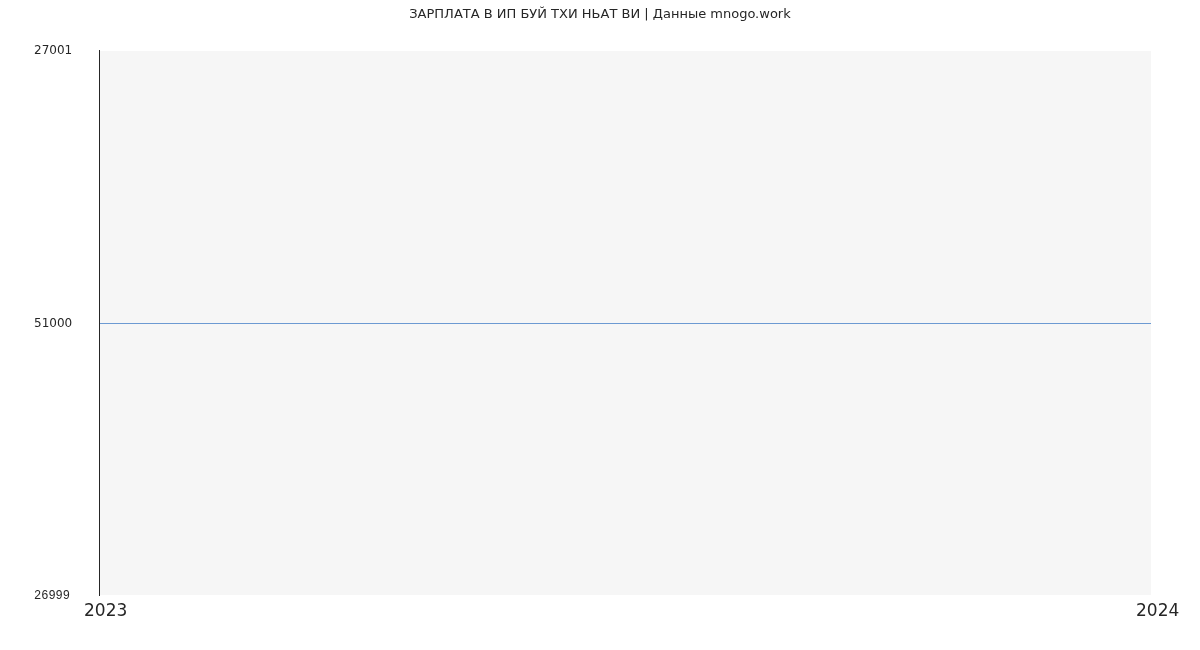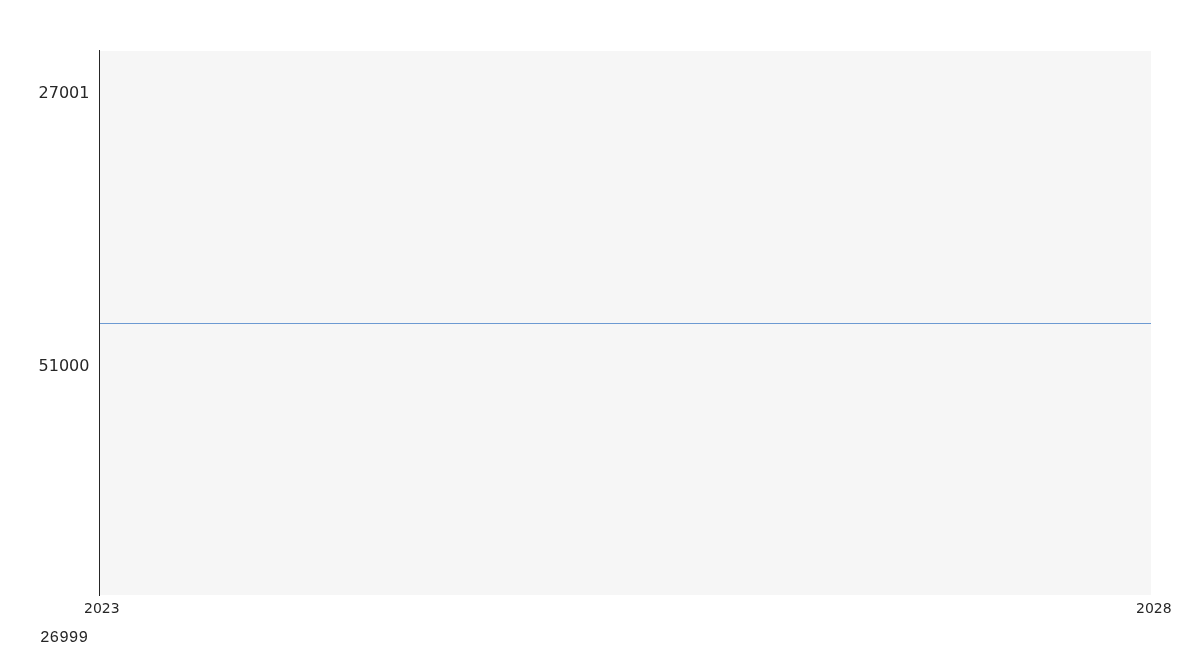--- a/index.html
+++ b/index.html
@@ -46,45 +46,45 @@
   .dataline {
     position: absolute;
     left: 0;
     width: 100%;
     height: 0;
     border-top: 1.5px solid #6c9ad2;
   }
   .ytick {
     position: absolute;
     right: 1106px; 
-    font-size: 16px;
+    font-size: 12px;
     color: #262626;
-    text-align: center;
+    text-align: left;
     width: 60px;
-    margin-top: 40px;
   }
   .xtick {
     position: absolute;
     top: 600px;
-    font-size: 14px;
+    font-size: 17px;
     color: #262626;
   }
 </style>
 </head>
 <body>
 
 <div class="chart-wrap">
 
+  <div class="title">ЗАРПЛАТА В ИП БУЙ ТХИ НЬАТ ВИ | Данные mnogo.work</div>
 
   <div class="ytick" style="top:43px;">27001</div>
   <div class="ytick" style="top:316px;">51000</div>
   <div class="ytick" style="top:589px;font-family:Liberation Mono, monospace;">26999</div>
 
   <div class="xtick" style="left:84px;">2023</div>
-  <div class="xtick" style="left:1136px;">2028</div>
+  <div class="xtick" style="left:1136px;">2024</div>
 
   <div class="plot-area">
 
     <div class="gridline" style="top:0px;"></div>
     <div class="gridline" style="top:273px;"></div>
     <div class="gridline" style="top:545px;"></div>
 
     <div class="dataline" style="top:273px;"></div>
   </div>
 

